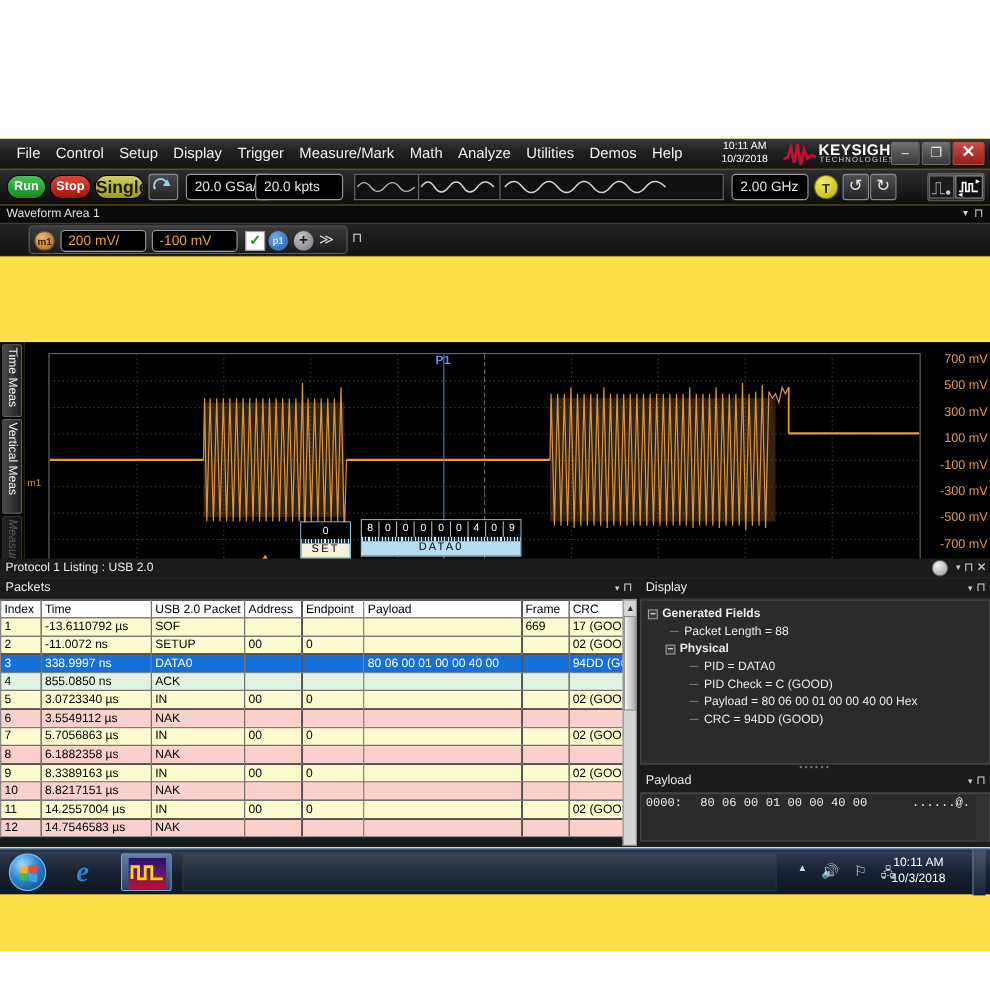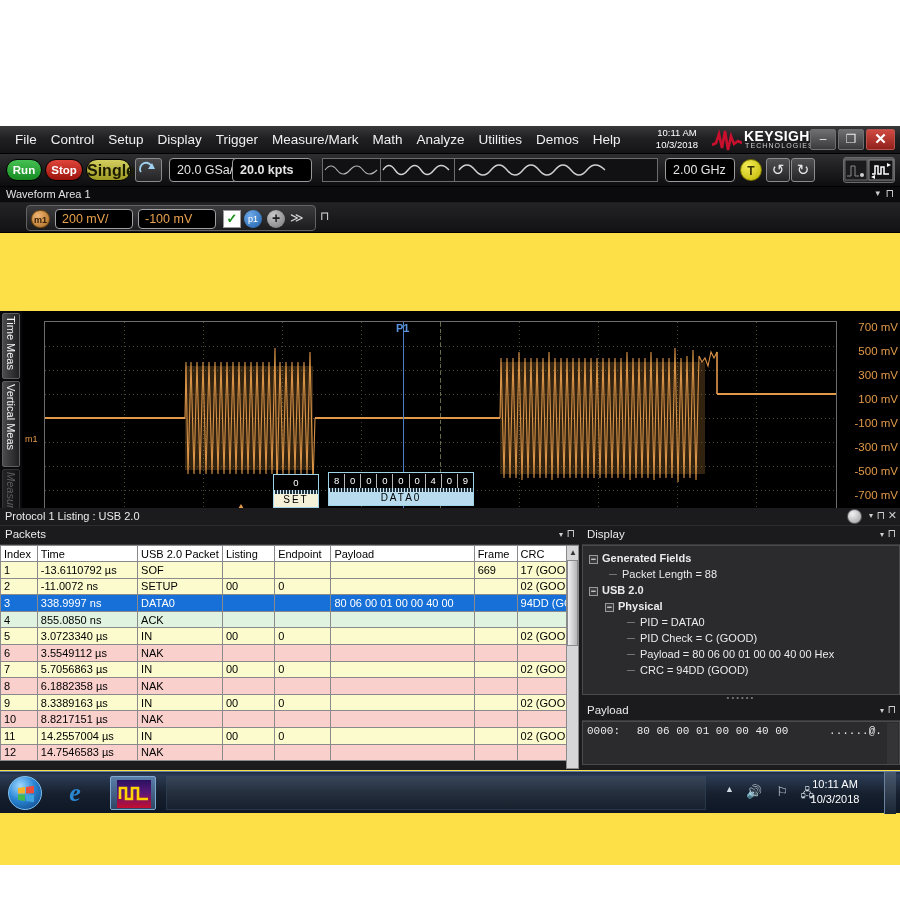--- a/index.html
+++ b/index.html
@@ -81,21 +81,21 @@
     position: absolute; top: 4px; height: 24px; width: 27px;
     border: 1px solid #8a8a8c; border-radius: 3px;
     background: linear-gradient(to bottom,#4a4a4c,#232325);
   }
   .tb-field {
     position: absolute; top: 4px; height: 24px;
     background: #000; border: 1px solid #9a9a9c; border-radius: 4px;
     color: #e4e4e4; font-size: 12.5px; line-height: 22px; padding-left: 7px;
   }
   .tb-f1 { left: 169px; width: 78px; }
-  .tb-f2 { left: 232px; width: 80px; font-weight: bold; }
+  .tb-f2 { left: 232px; width: 80px; }
   .tb-f3 { left: 665px; width: 70px; }
   .wavesel {
     position: absolute; top: 4px; height: 24px;
     border: 1px solid #6c6c6e; background: #111113;
   }
   .ws1 { left: 322px; width: 58px; border-right: none; }
   .ws2 { left: 380px; width: 74px; border-right: none; }
   .ws3 { left: 454px; width: 204px; }
   .trig-t {
     position: absolute; left: 740px; top: 5px; width: 22px; height: 22px;
@@ -681,21 +681,21 @@
             <col style="width:55px">
             <col style="width:140px">
           <col style="width:42px">
             <col style="width:60px">
         </colgroup>
         <thead>
           <tr>
             <th>Index</th>
             <th>Time</th>
             <th>USB 2.0 Packet</th>
-            <th>Listing</th>
+            <th>Address</th>
             <th>Endpoint</th>
             <th>Payload</th>
             <th>Frame</th>
             <th>CRC</th>
           </tr>
         </thead>
         <tbody>
           <tr class="r-yellow">
             <td>1</td>
             <td>-13.6110792 µs</td>
@@ -823,23 +823,20 @@
         <div class="thumb" style="top:14px"></div>
       </div>
     </div>
 
     <div class="details-pane" style="top:37px;">
       <div class="tnode bold" style="padding-left:2px">
         <span class="exp">−</span><span>Generated Fields</span>
       </div>
       <div class="tnode" style="padding-left:22px">
         <span class="dash">─</span><span>Packet Length = 88</span>
-      </div>
-      <div class="tnode bold" style="padding-left:2px">
-        <span class="exp">−</span><span>USB 2.0</span>
       </div>
       <div class="tnode bold" style="padding-left:18px">
         <span class="exp">−</span><span>Physical</span>
       </div>
       <div class="tnode" style="padding-left:40px">
         <span class="dash">─</span><span>PID = DATA0</span>
       </div>
       <div class="tnode" style="padding-left:40px">
         <span class="dash">─</span><span>PID Check = C (GOOD)</span>
       </div>

